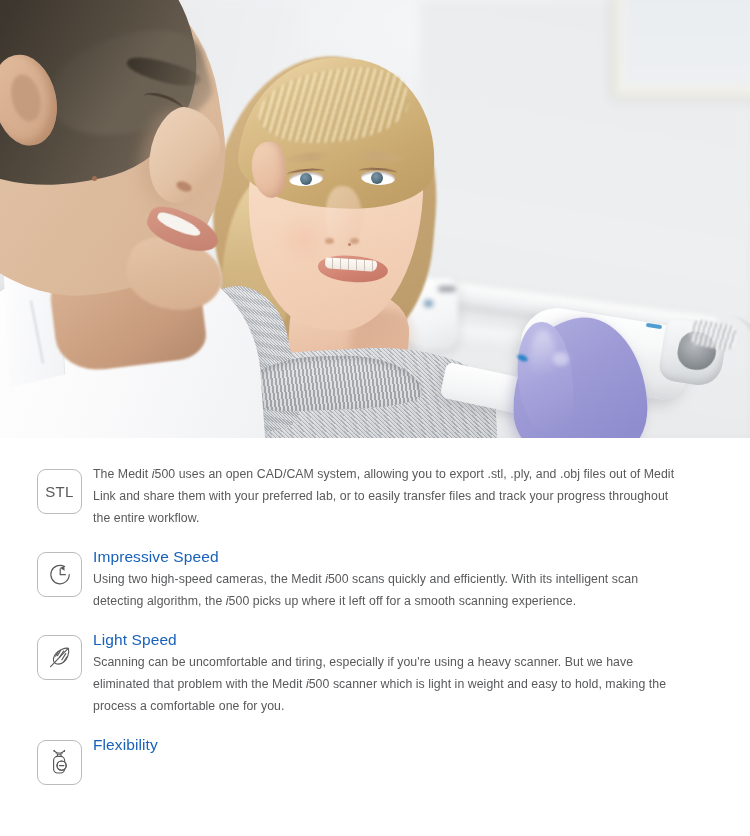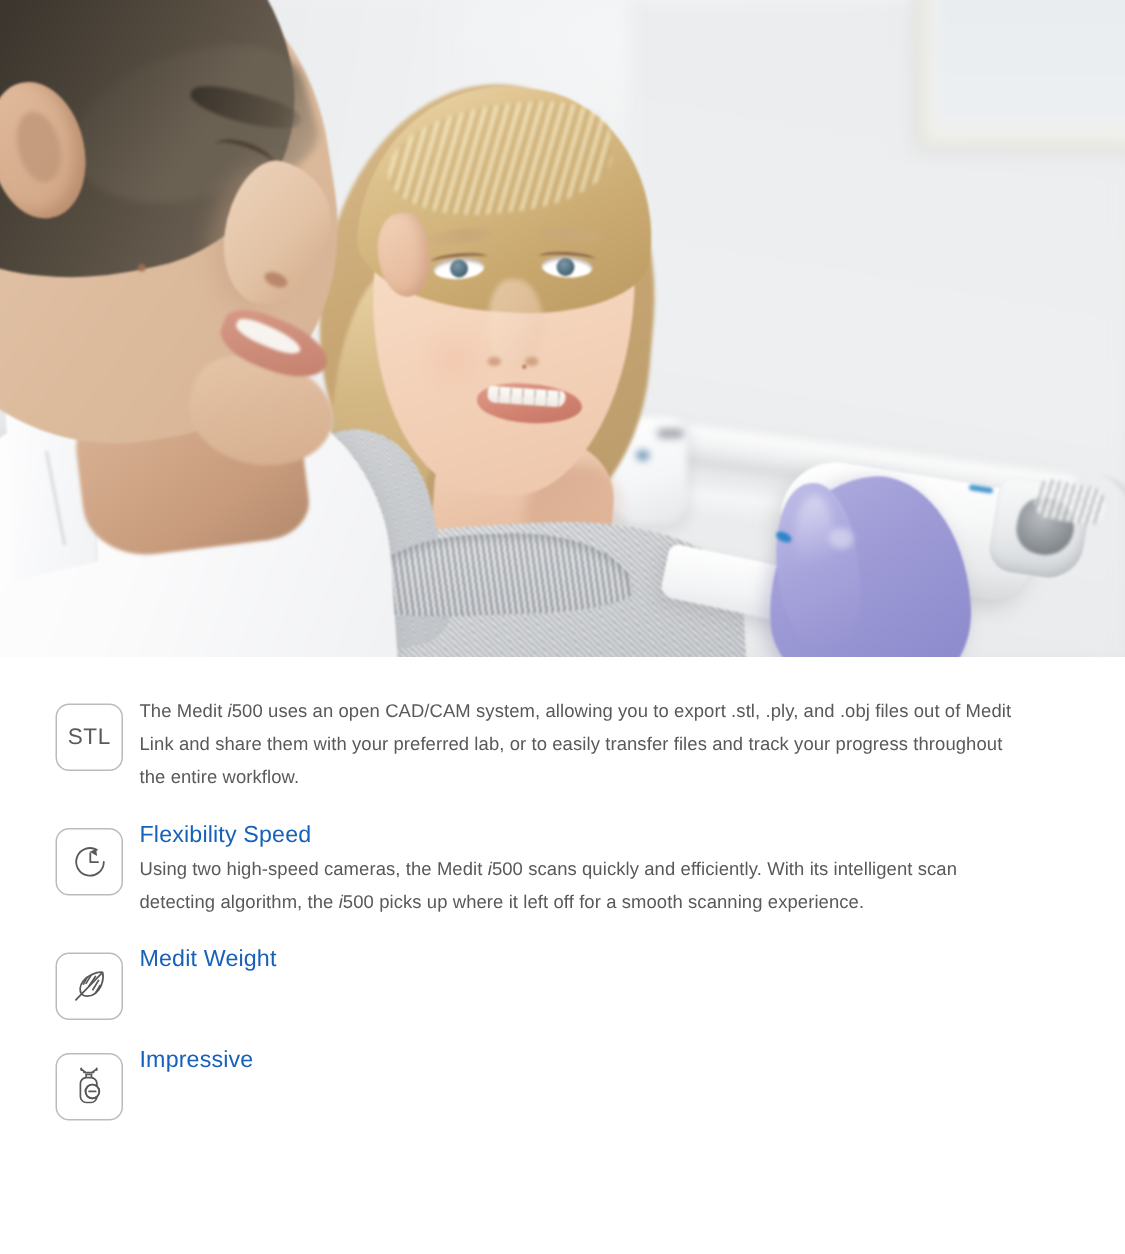--- a/index.html
+++ b/index.html
@@ -788,54 +788,55 @@
 
     <div class="feature">
       <div class="icon-box">
         <svg width="26" height="26" viewBox="0 0 26 26" fill="none" stroke="#58595b" stroke-width="1.2" aria-hidden="true">
           <path d="M22.2 13.6a9.2 9.2 0 1 1-4.6-8.0" stroke-linecap="round"></path>
           <path d="M13.1 6.4 L17.8 5.6 L17.2 10.3 Z" fill="#58595b" stroke="none" transform="rotate(-14 15 8)"></path>
           <path d="M13.2 7.8 v5.9 h5.2" stroke-linecap="round" stroke-linejoin="round"></path>
         </svg>
       </div>
       <div class="feature-text">
-        <h3 class="feature-title">Flexibility Speed</h3>
+        <h3 class="feature-title">Impressive Speed</h3>
         <p class="feature-desc">Using two high-speed cameras, the Medit <i>i</i>500 scans quickly and efficiently. With its intelligent scan detecting algorithm, the <i>i</i>500 picks up where it left off for a smooth scanning experience.</p>
       </div>
     </div>
 
     <div class="feature">
       <div class="icon-box">
         <svg width="27" height="27" viewBox="0 0 27 27" fill="none" stroke="#58595b" stroke-width="1.15" aria-hidden="true">
           <path d="M22.4 4.2c1.2 5.1-1.0 11.1-5.0 14.1-3.3 2.5-7.2 2.2-8.9 0.4-1.7-1.8-1.5-5.6 1.0-8.7 3.0-3.7 8.7-6.2 12.9-5.8Z" stroke-linejoin="round"></path>
           <path d="M21.9 4.7 L4.6 22.6" stroke-linecap="round"></path>
           <path d="M17.6 7.0 L13.5 13.2" stroke-linecap="round"></path>
           <path d="M19.7 9.6 L15.9 15.8" stroke-linecap="round"></path>
           <path d="M14.6 6.4 L11.4 11.6" stroke-linecap="round"></path>
           <path d="M20.7 13.0 L17.8 17.8" stroke-linecap="round"></path>
           <path d="M11.8 8.1 L9.6 12.1" stroke-linecap="round"></path>
         </svg>
       </div>
       <div class="feature-text">
-        <h3 class="feature-title">Medit Weight</h3>
+        <h3 class="feature-title">Light Speed</h3>
+        <p class="feature-desc">Scanning can be uncomfortable and tiring, especially if you're using a heavy scanner. But we have eliminated that problem with the Medit <i>i</i>500 scanner which is light in weight and easy to hold, making the process a comfortable one for you.</p>
       </div>
     </div>
 
     <div class="feature">
       <div class="icon-box">
         <svg width="26" height="28" viewBox="0 0 26 28" fill="none" stroke="#58595b" stroke-width="1.15" aria-hidden="true">
           <rect x="6.6" y="8.4" width="11.0" height="16.6" rx="4.0"></rect>
           <path d="M10.4 8.4 V6.2 h3.6 V8.4" stroke-linejoin="round"></path>
           <path d="M9.0 5.0 h6.4" stroke-linecap="round"></path>
           <path d="M10.0 5.0 L7.0 2.6 M14.4 5.0 L17.6 2.6" stroke-linecap="round"></path>
           <path d="M7.2 2.2 L7.2 3.4 M17.4 2.2 L17.4 3.4" stroke-linecap="round"></path>
           <circle cx="14.6" cy="17.6" r="4.6" fill="#ffffff"></circle>
           <circle cx="14.6" cy="17.6" r="4.6"></circle>
           <path d="M12.4 17.6 h4.4" stroke-linecap="round"></path>
         </svg>
       </div>
       <div class="feature-text">
-        <h3 class="feature-title">Impressive</h3>
+        <h3 class="feature-title">Flexibility</h3>
       </div>
     </div>
 
   </div>
 </div>
 
 </body></html>

